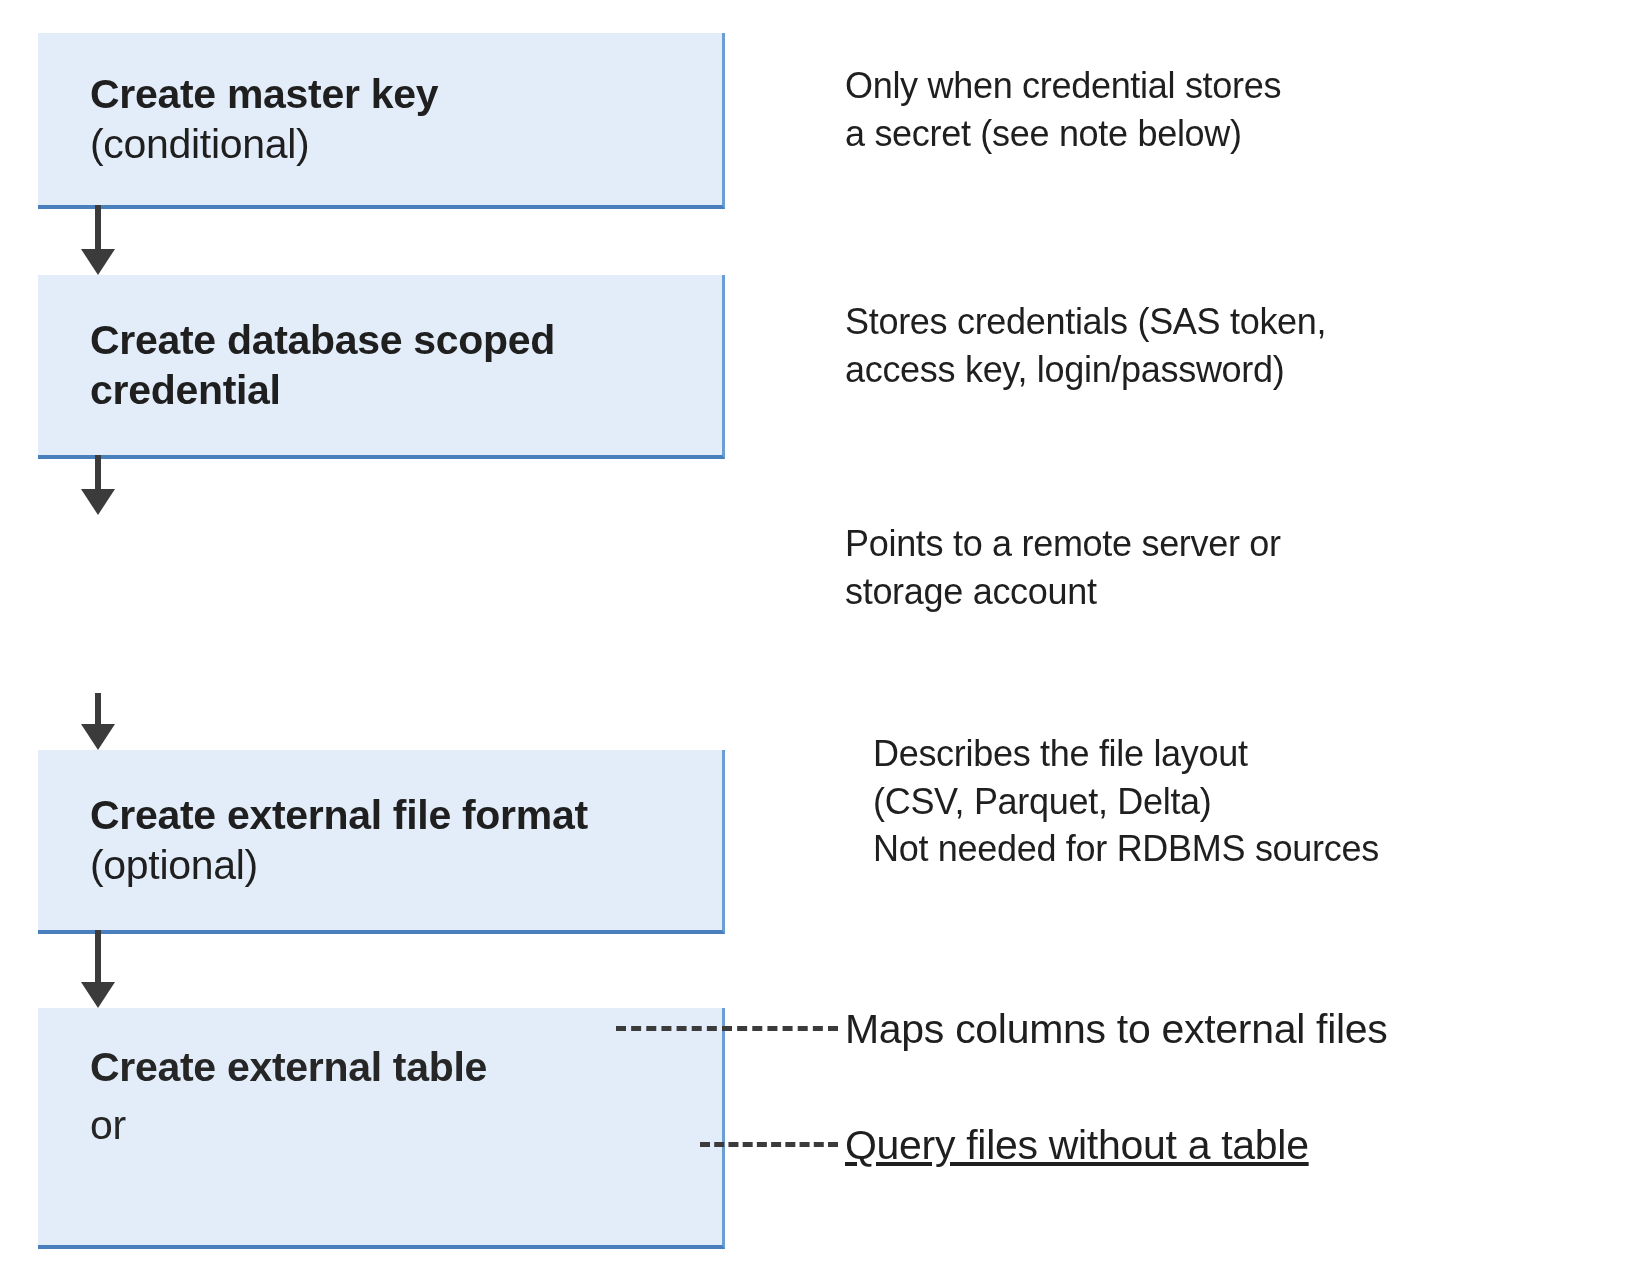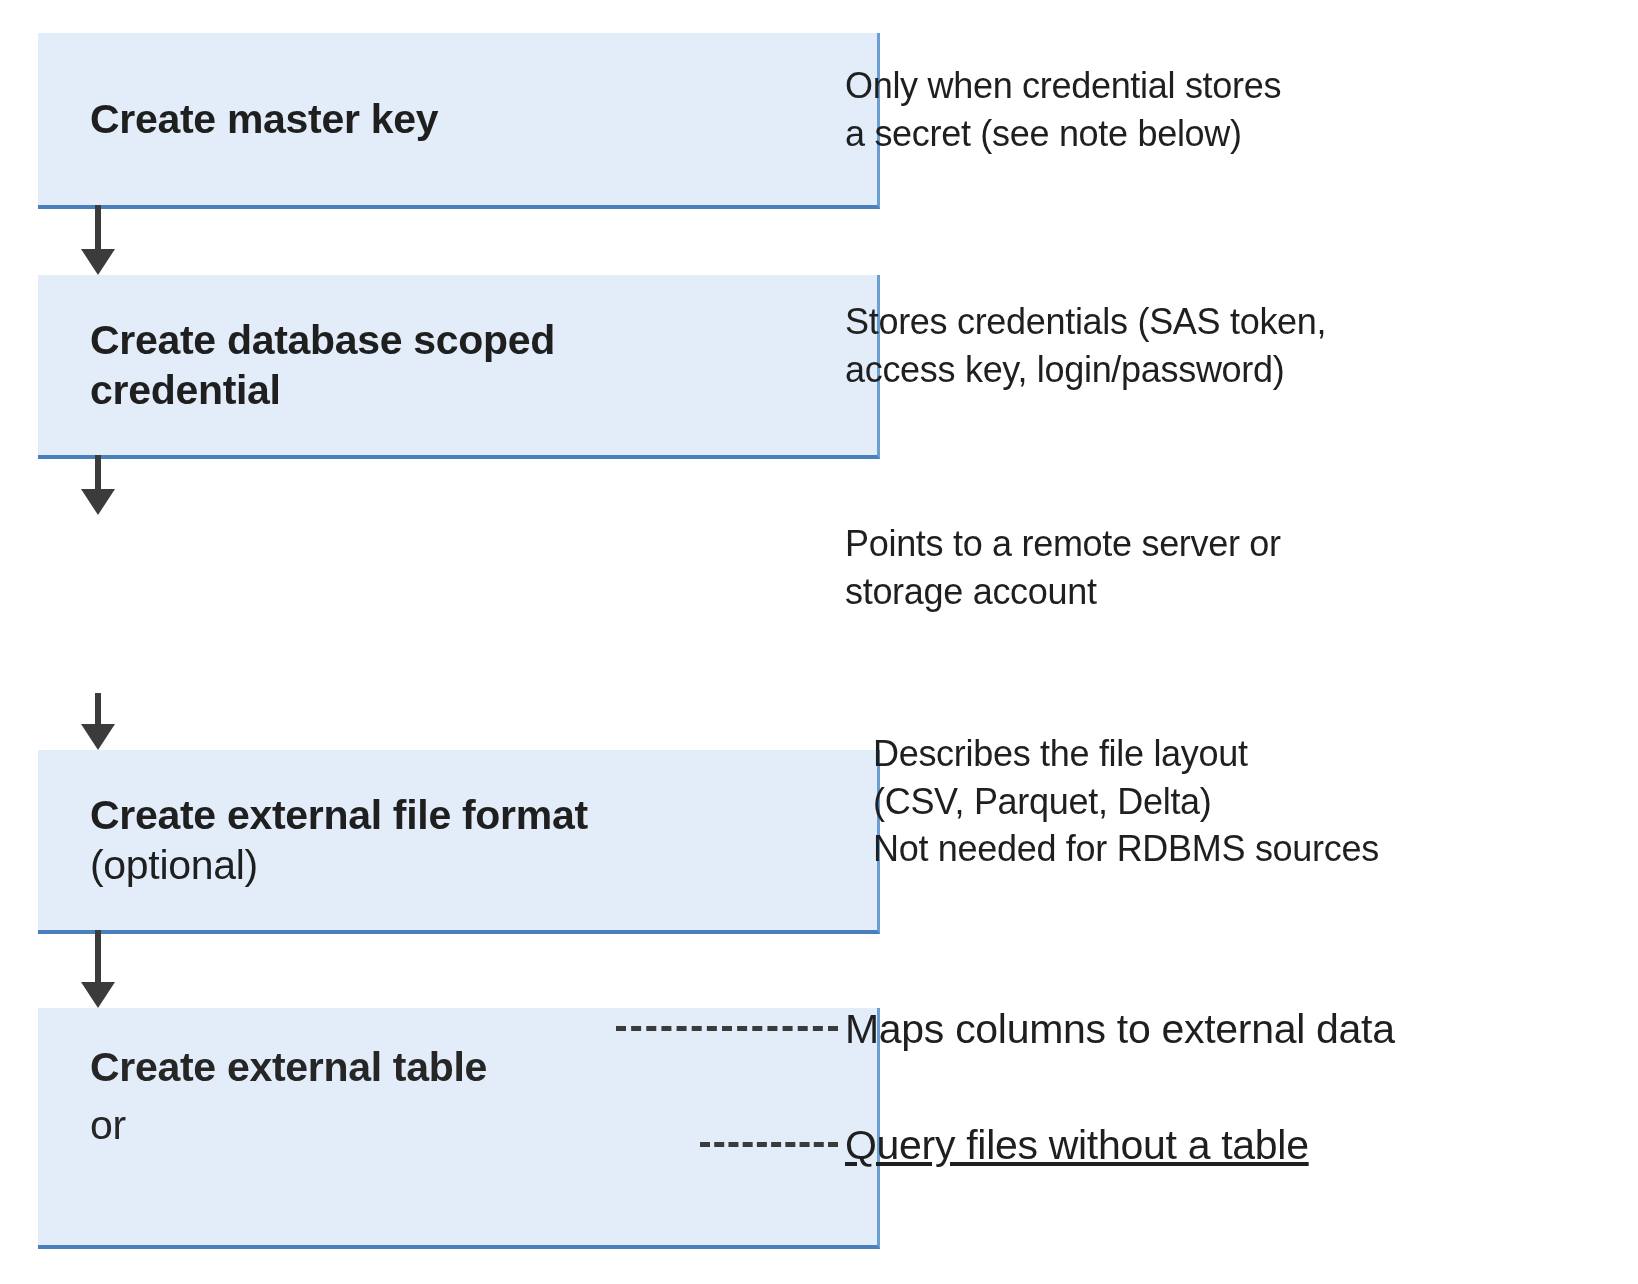--- a/index.html
+++ b/index.html
@@ -19,21 +19,21 @@
     position: relative;
     width: 1638px;
     height: 1284px;
     background: #ffffff;
   }
 
   
   .flow-box {
     position: absolute;
     left: 38px;
-    width: 842px;
+    width: 687px;
     background: #e3edfa;
     border-bottom: 4px solid #4a7fbd;
     border-right: 3px solid #6b9fd4;
     box-sizing: border-box;
     display: flex;
     flex-direction: column;
     justify-content: center;
     padding-left: 52px;
     padding-right: 14px;
   }
@@ -150,20 +150,21 @@
   #dash1 { left: 616px; width: 222px; top: 1026px; }
   #dash2 { left: 700px; width: 138px; top: 1142px; }
 </style>
 </head>
 <body>
 
 <div id="canvas">
 
   <div class="flow-box" id="box1">
     <div class="box-title">Create master key</div>
+    <div class="box-sub">(conditional)</div>
   </div>
   <div class="note" id="note1">Only when credential stores
 a secret (see note below)</div>
 
   <div class="arrow" id="arrow1">
     <div class="shaft"></div>
     <div class="head"></div>
   </div>
 
   <div class="flow-box" id="box2">
@@ -204,16 +205,16 @@
       <b>Create external table</b>
     </div>
     <div class="box5-row">
       <span class="light">or</span>
     </div>
   </div>
 
   <div class="dashed" id="dash1"></div>
   <div class="dashed" id="dash2"></div>
 
-  <div class="note-inline" id="note5">Maps columns to external data</div>
+  <div class="note-inline" id="note5">Maps columns to external files</div>
   <div class="note-inline" id="note6">Query files without a table</div>
 
 </div>
 
 </body></html>

